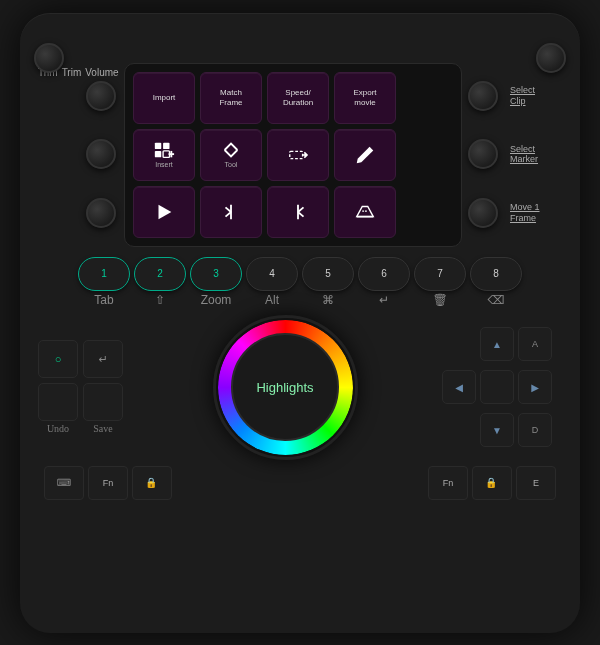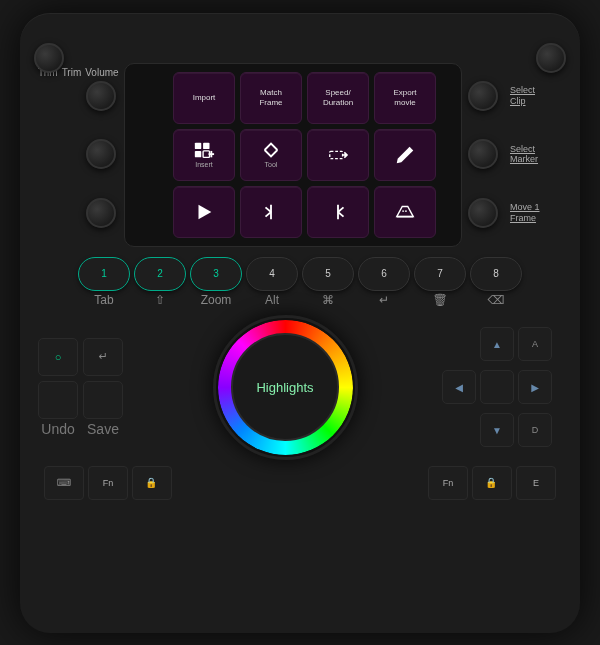--- a/index.html
+++ b/index.html
@@ -93,21 +93,20 @@
       padding: 8px;
       display: flex;
       flex-direction: column;
       gap: 5px;
       border: 1px solid #2a2a2a;
     }
     .screen-row {
       display: flex;
       gap: 5px;
       align-items: center;
-      margin-left: 40px;
     }
     .screen-btn {
       width: 62px;
       height: 52px;
       border-radius: 6px;
       background: #2a0a2a;
       border: 1px solid #3a1a3a;
       display: flex;
       flex-direction: column;
       align-items: center;
@@ -215,23 +214,24 @@
       display: flex;
       align-items: center;
       justify-content: center;
       cursor: pointer;
       font-size: 11px;
       color: #888;
     }
     .small-btn.green { color: #00cc88; }
     .small-btn-label {
       text-align: right;
-      font-size: 14px;
+      font-size: 10px;
       color: #777;
       margin-top: 2px;
+      font-family: Liberation Serif, serif;
     }
     .btn-with-label {
       display: flex;
       flex-direction: column;
       align-items: center;
     }
     
     .wheel-section {
       flex: 1;
       display: flex;

